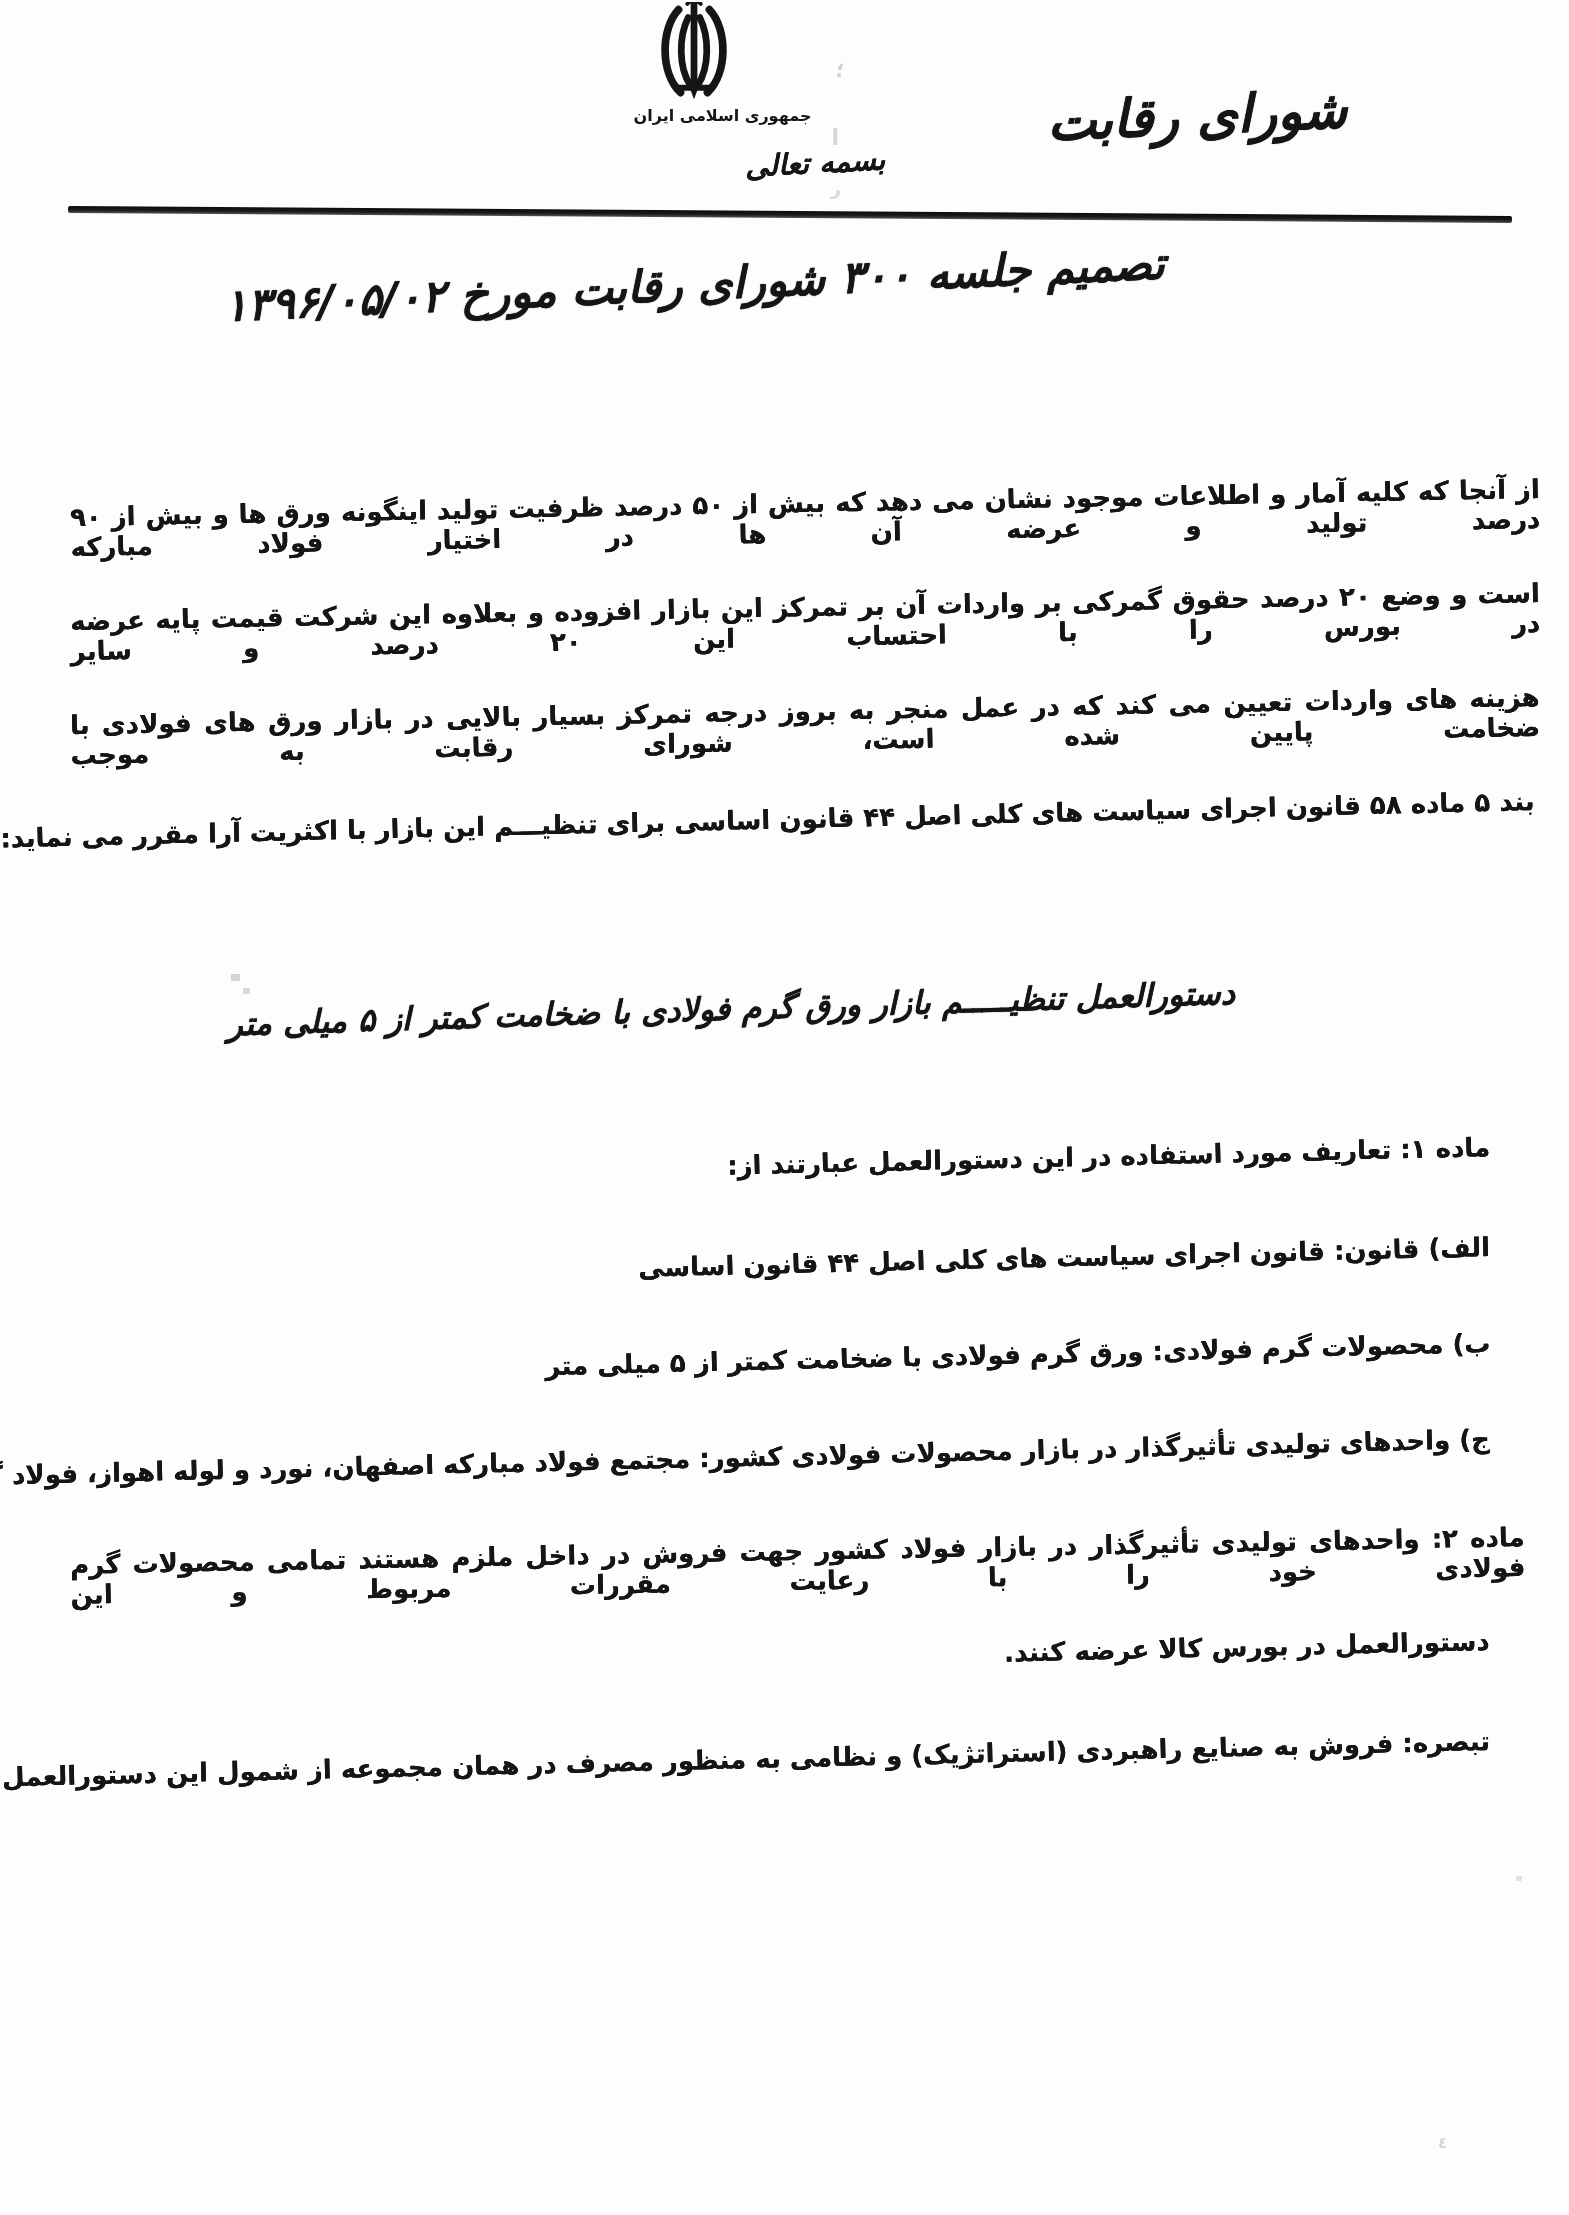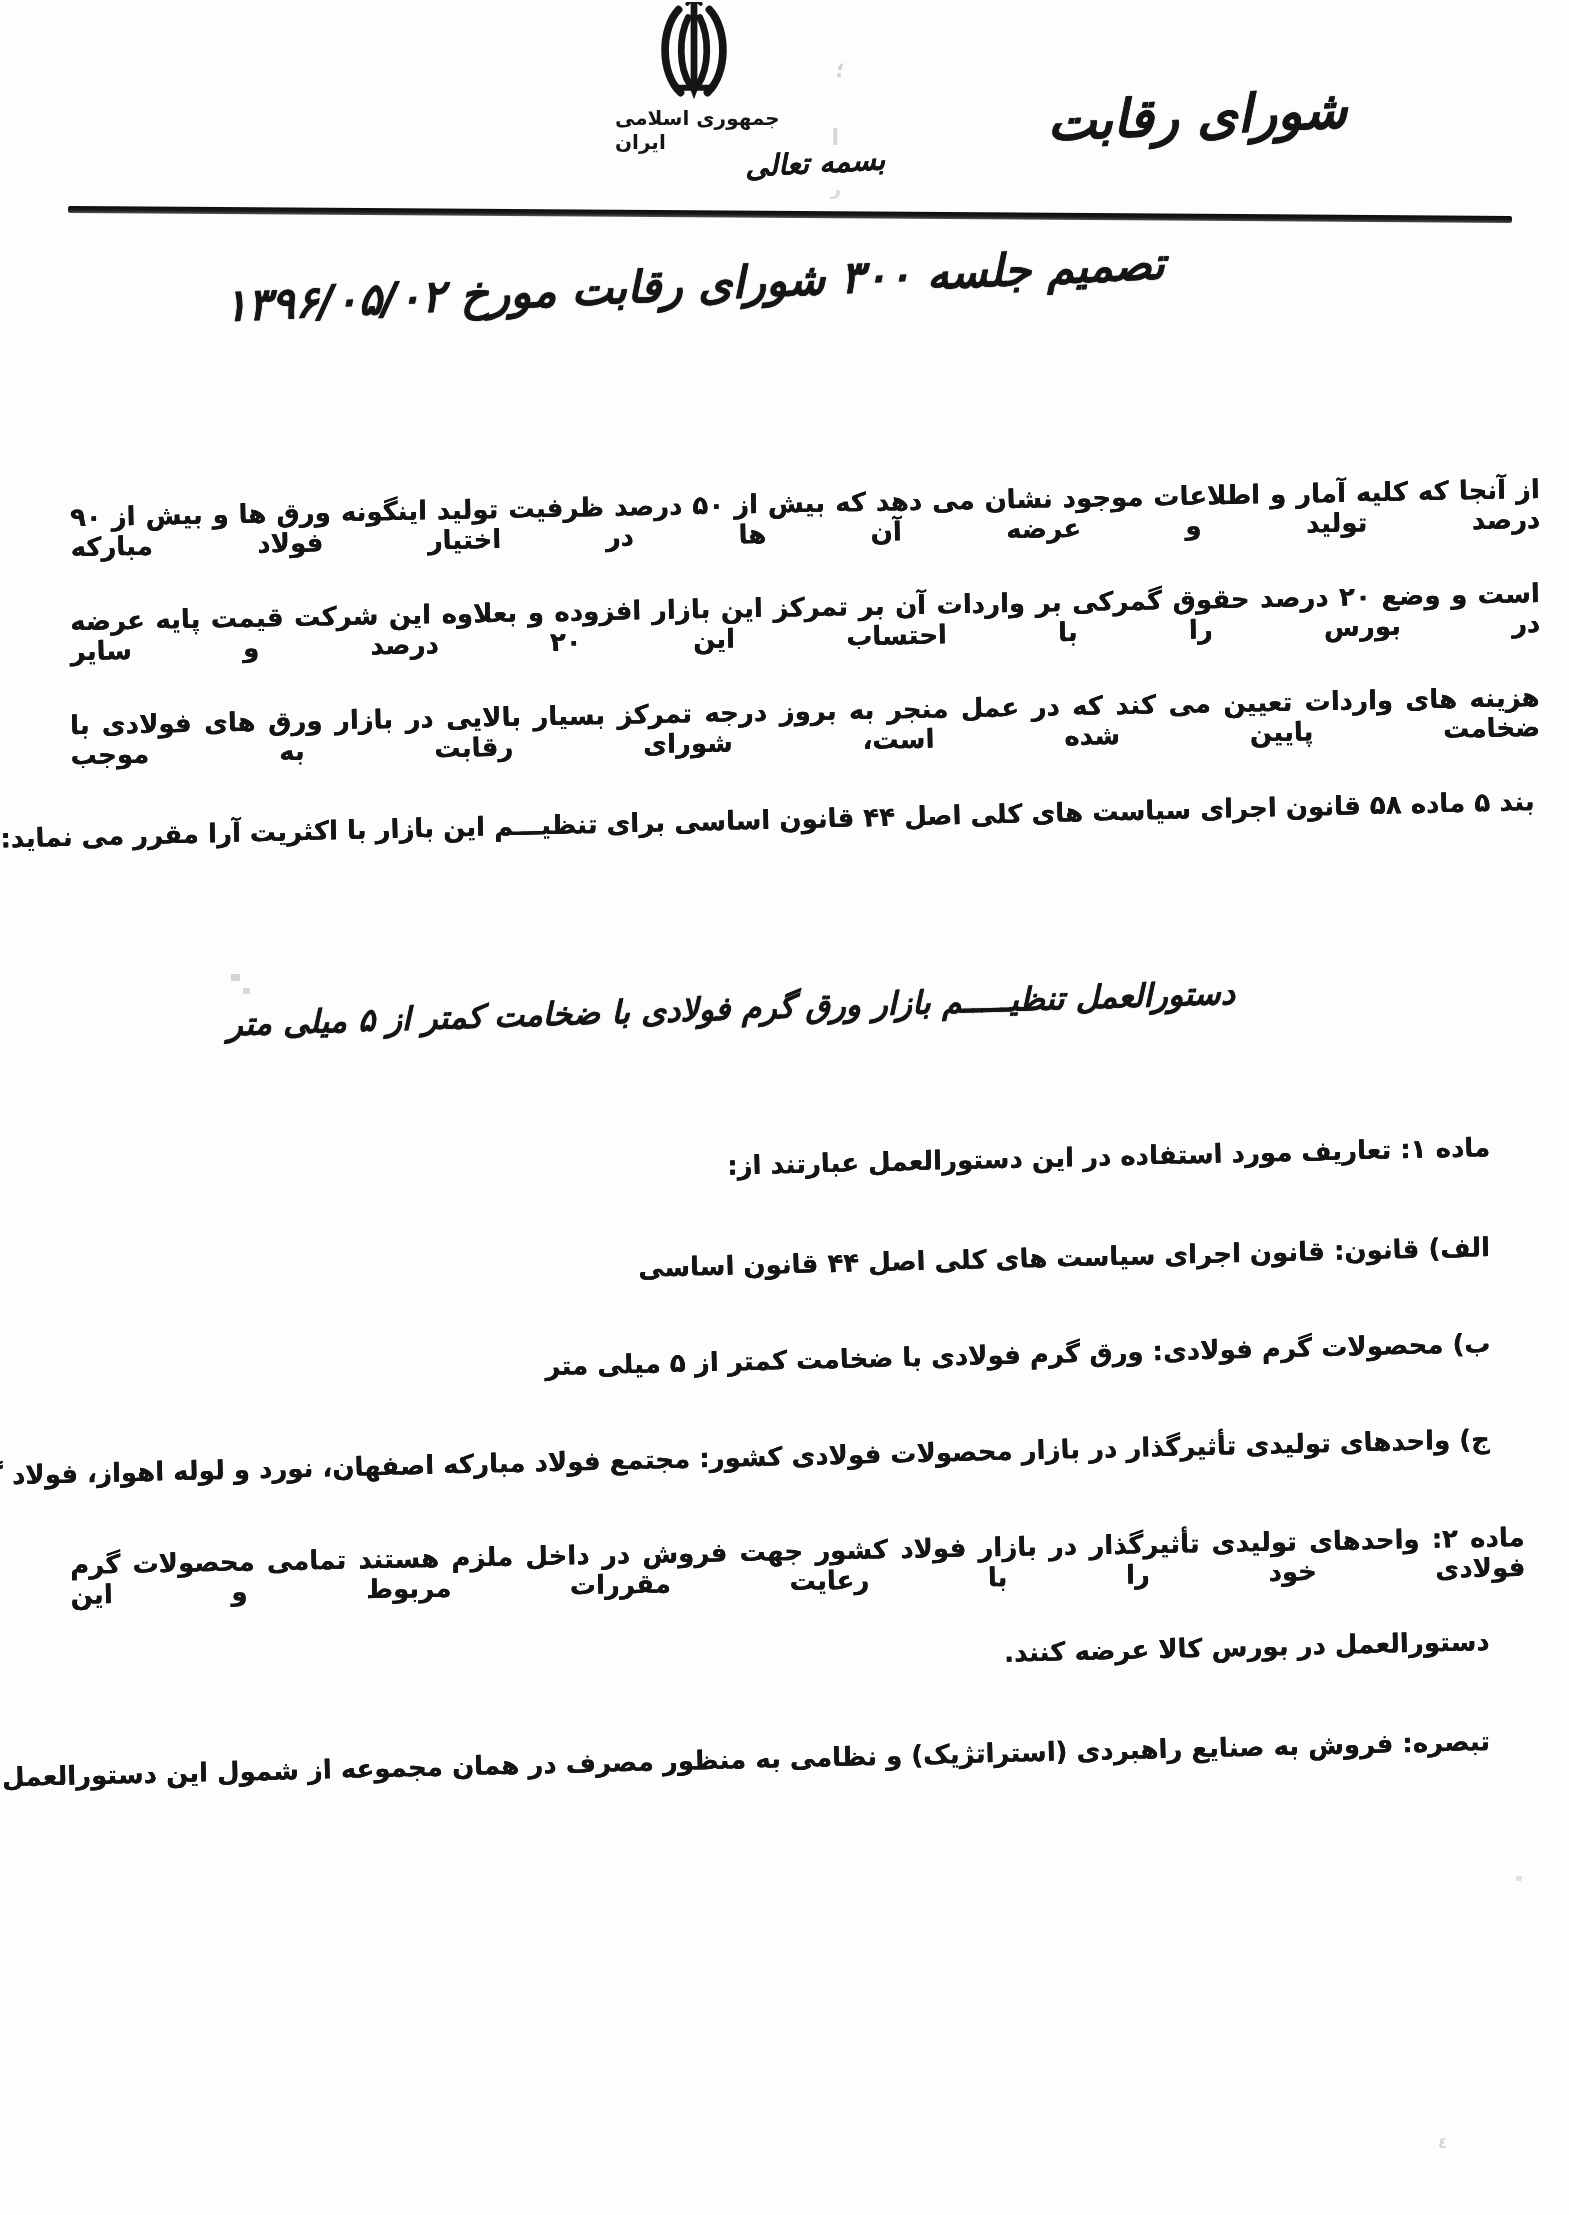--- a/index.html
+++ b/index.html
@@ -11,21 +11,21 @@
     overflow:hidden;
     font-family:"DejaVu Sans",sans-serif;
     color:#171513;
     direction:rtl;
   }
   
   .emblem{position:absolute;left:650px;top:2px;width:88px;height:106px;}
   .emblem svg{width:100%;height:100%;}
   .emblem-caption{
     position:absolute;left:615px;top:106px;width:215px;
-    text-align:left;font-size:20px;font-weight:bold;
+    text-align:center;font-size:16px;font-weight:bold;
     filter:blur(.4px);letter-spacing:-.5px;
   }
   .bismillah{
     position:absolute;left:695px;top:146px;width:240px;
     text-align:center;font-size:29px;font-weight:bold;font-style:italic;
     transform:rotate(-3deg);
     text-shadow:0 0 .6px #000;
   }
   .org-name{
     position:absolute;right:52px;top:82px;width:470px;

